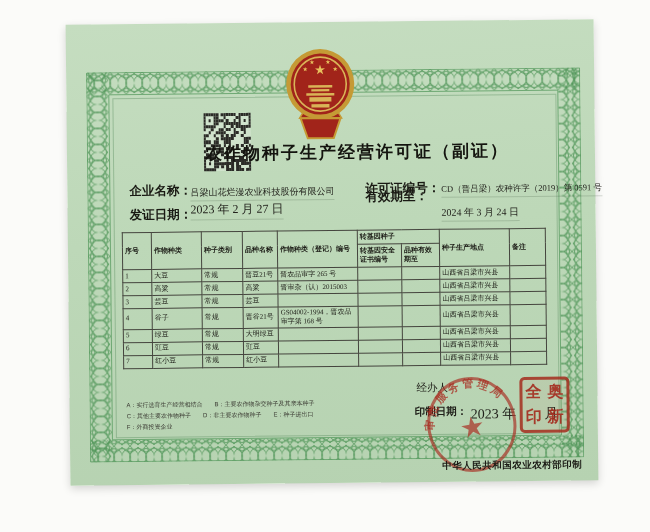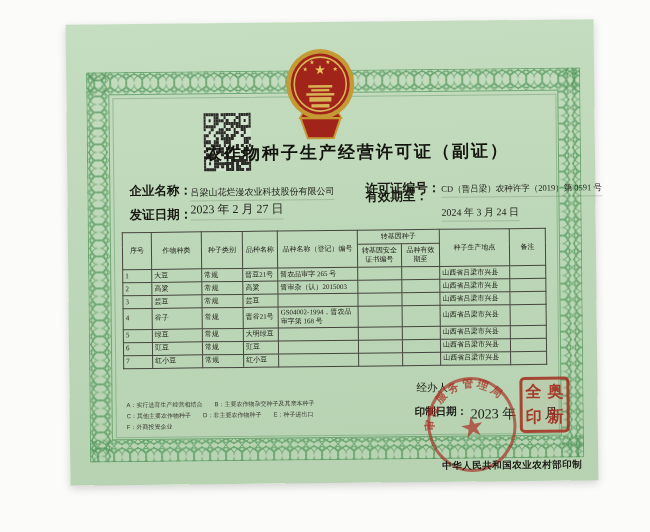--- a/index.html
+++ b/index.html
@@ -29,21 +29,21 @@
           border-bottom:1px solid rgba(40,60,40,.18);padding-bottom:1px;}
   .lab-company{left:62px;top:159px;}   .val-company{left:123px;top:163px;}
   .lab-license{left:298px;top:159px;}  .val-license{left:374px;top:163px;font-size:8.5px;}
   .lab-issue{left:62px;top:183px;}     .val-issue{left:123px;top:178px;font-size:12px;}
   .lab-valid{left:298px;top:167px;}    .val-valid{left:374px;top:185px;font-size:10px;}
   
   .seed-table{position:absolute;left:54px;top:208px;width:423px;border-collapse:collapse;
               table-layout:fixed;font-size:7px;color:#1d1d17;}
   .seed-table th,.seed-table td{border:1px solid #45453e;padding:1px 2px;line-height:1.25;
               text-align:left;vertical-align:middle;font-weight:normal;overflow:hidden;}
-  .seed-table th{text-align:center;font-weight:normal;}
+  .seed-table th{text-align:left;font-weight:bold;}
   .seed-table thead tr.r1 th{height:11px;}
   .seed-table thead tr.r2 th{height:20px;}
   .seed-table tbody tr{height:13px;}
   
   .footnotes{position:absolute;left:57px;top:376px;font-size:6px;color:#3c3c34;
              line-height:1.85;font-family:"Liberation Sans","DejaVu Sans",sans-serif;}
   
   .handler{position:absolute;left:347px;top:360px;font-size:10.5px;font-weight:normal;color:#20201a;}
   .printdate-label{position:absolute;left:345px;top:384px;font-size:10.5px;font-weight:bold;color:#20201a;}
   .printdate-value{position:absolute;left:401px;top:385px;font-size:14px;color:#23231d;}
@@ -498,21 +498,21 @@
         <col style="width:38px">
           <col style="width:70px">
           <col style="width:36px">
       </colgroup>
       <thead>
         <tr class="r1">
           <th rowspan="2">序号</th>
           <th rowspan="2">作物种类</th>
           <th rowspan="2">种子类别</th>
           <th rowspan="2">品种名称</th>
-          <th rowspan="2">品种名称（登记）编号</th>
+          <th rowspan="2">作物种类（登记）编号</th>
           <th colspan="2">转基因种子</th>
           <th rowspan="2">种子生产地点</th>
           <th rowspan="2">备注</th>
         </tr>
         <tr class="r2">
           <th>转基因安全证书编号</th>
           <th>品种有效期至</th>
         </tr>
       </thead>
       <tbody>

